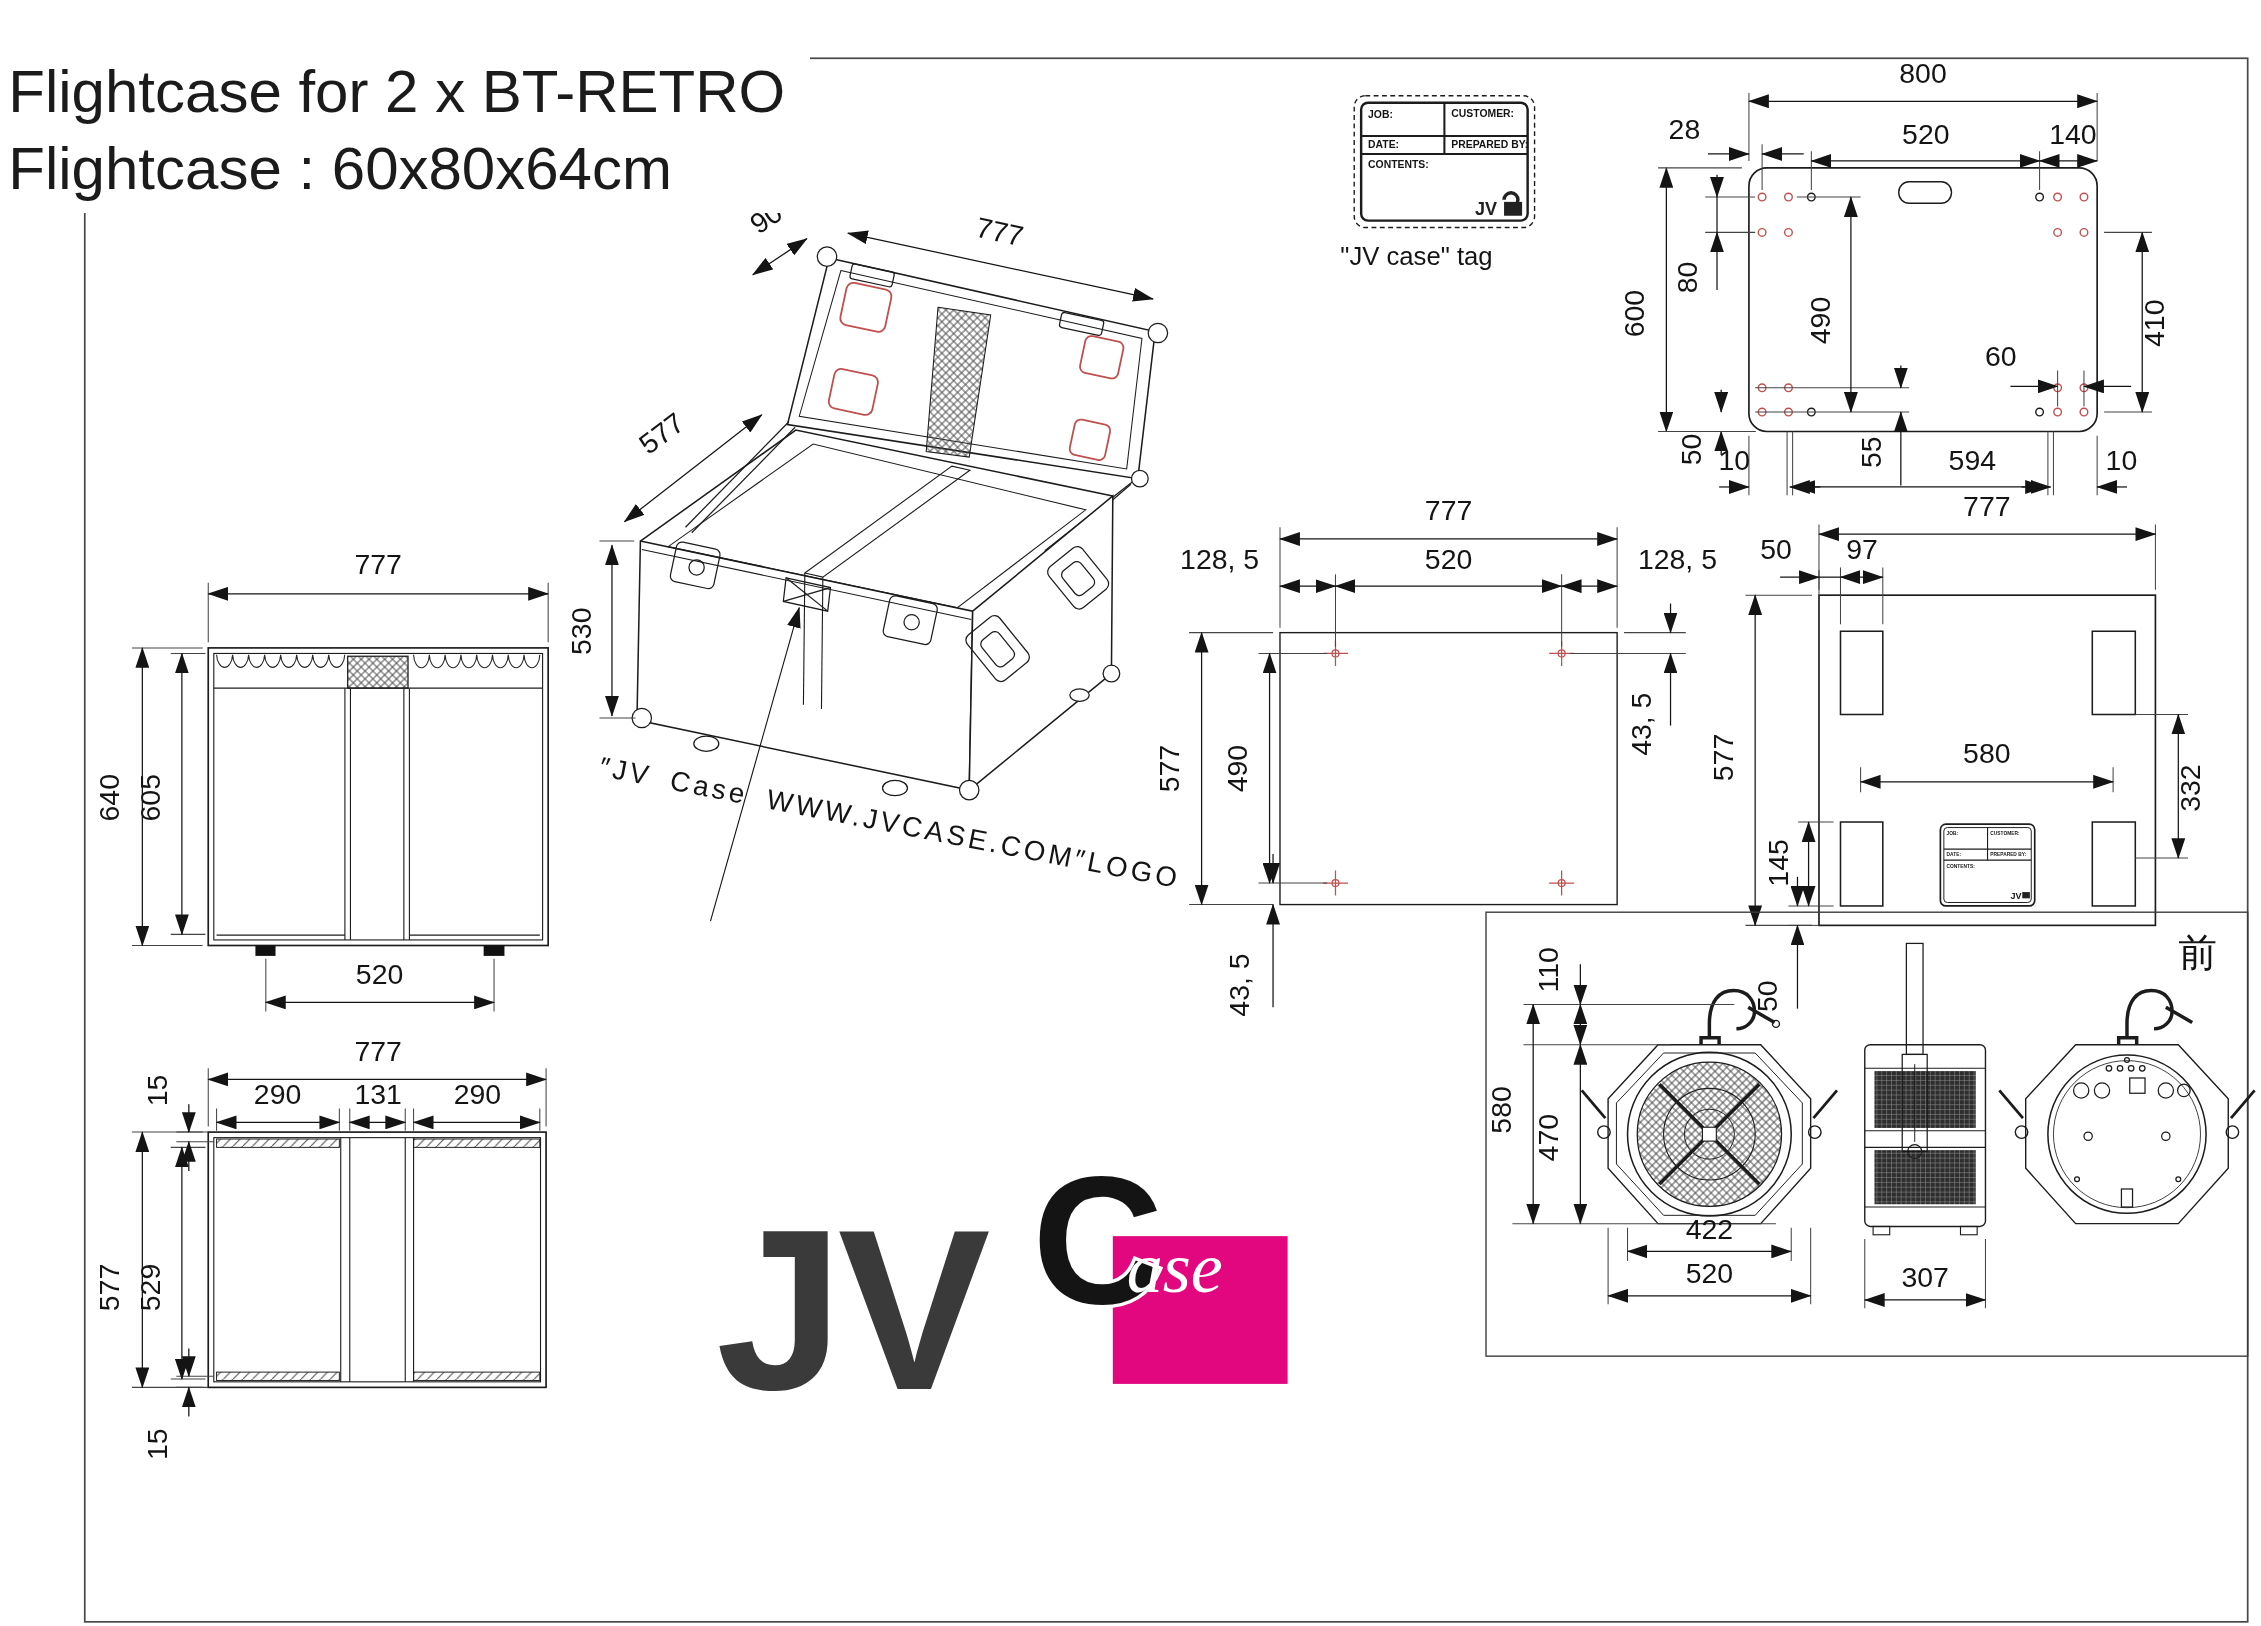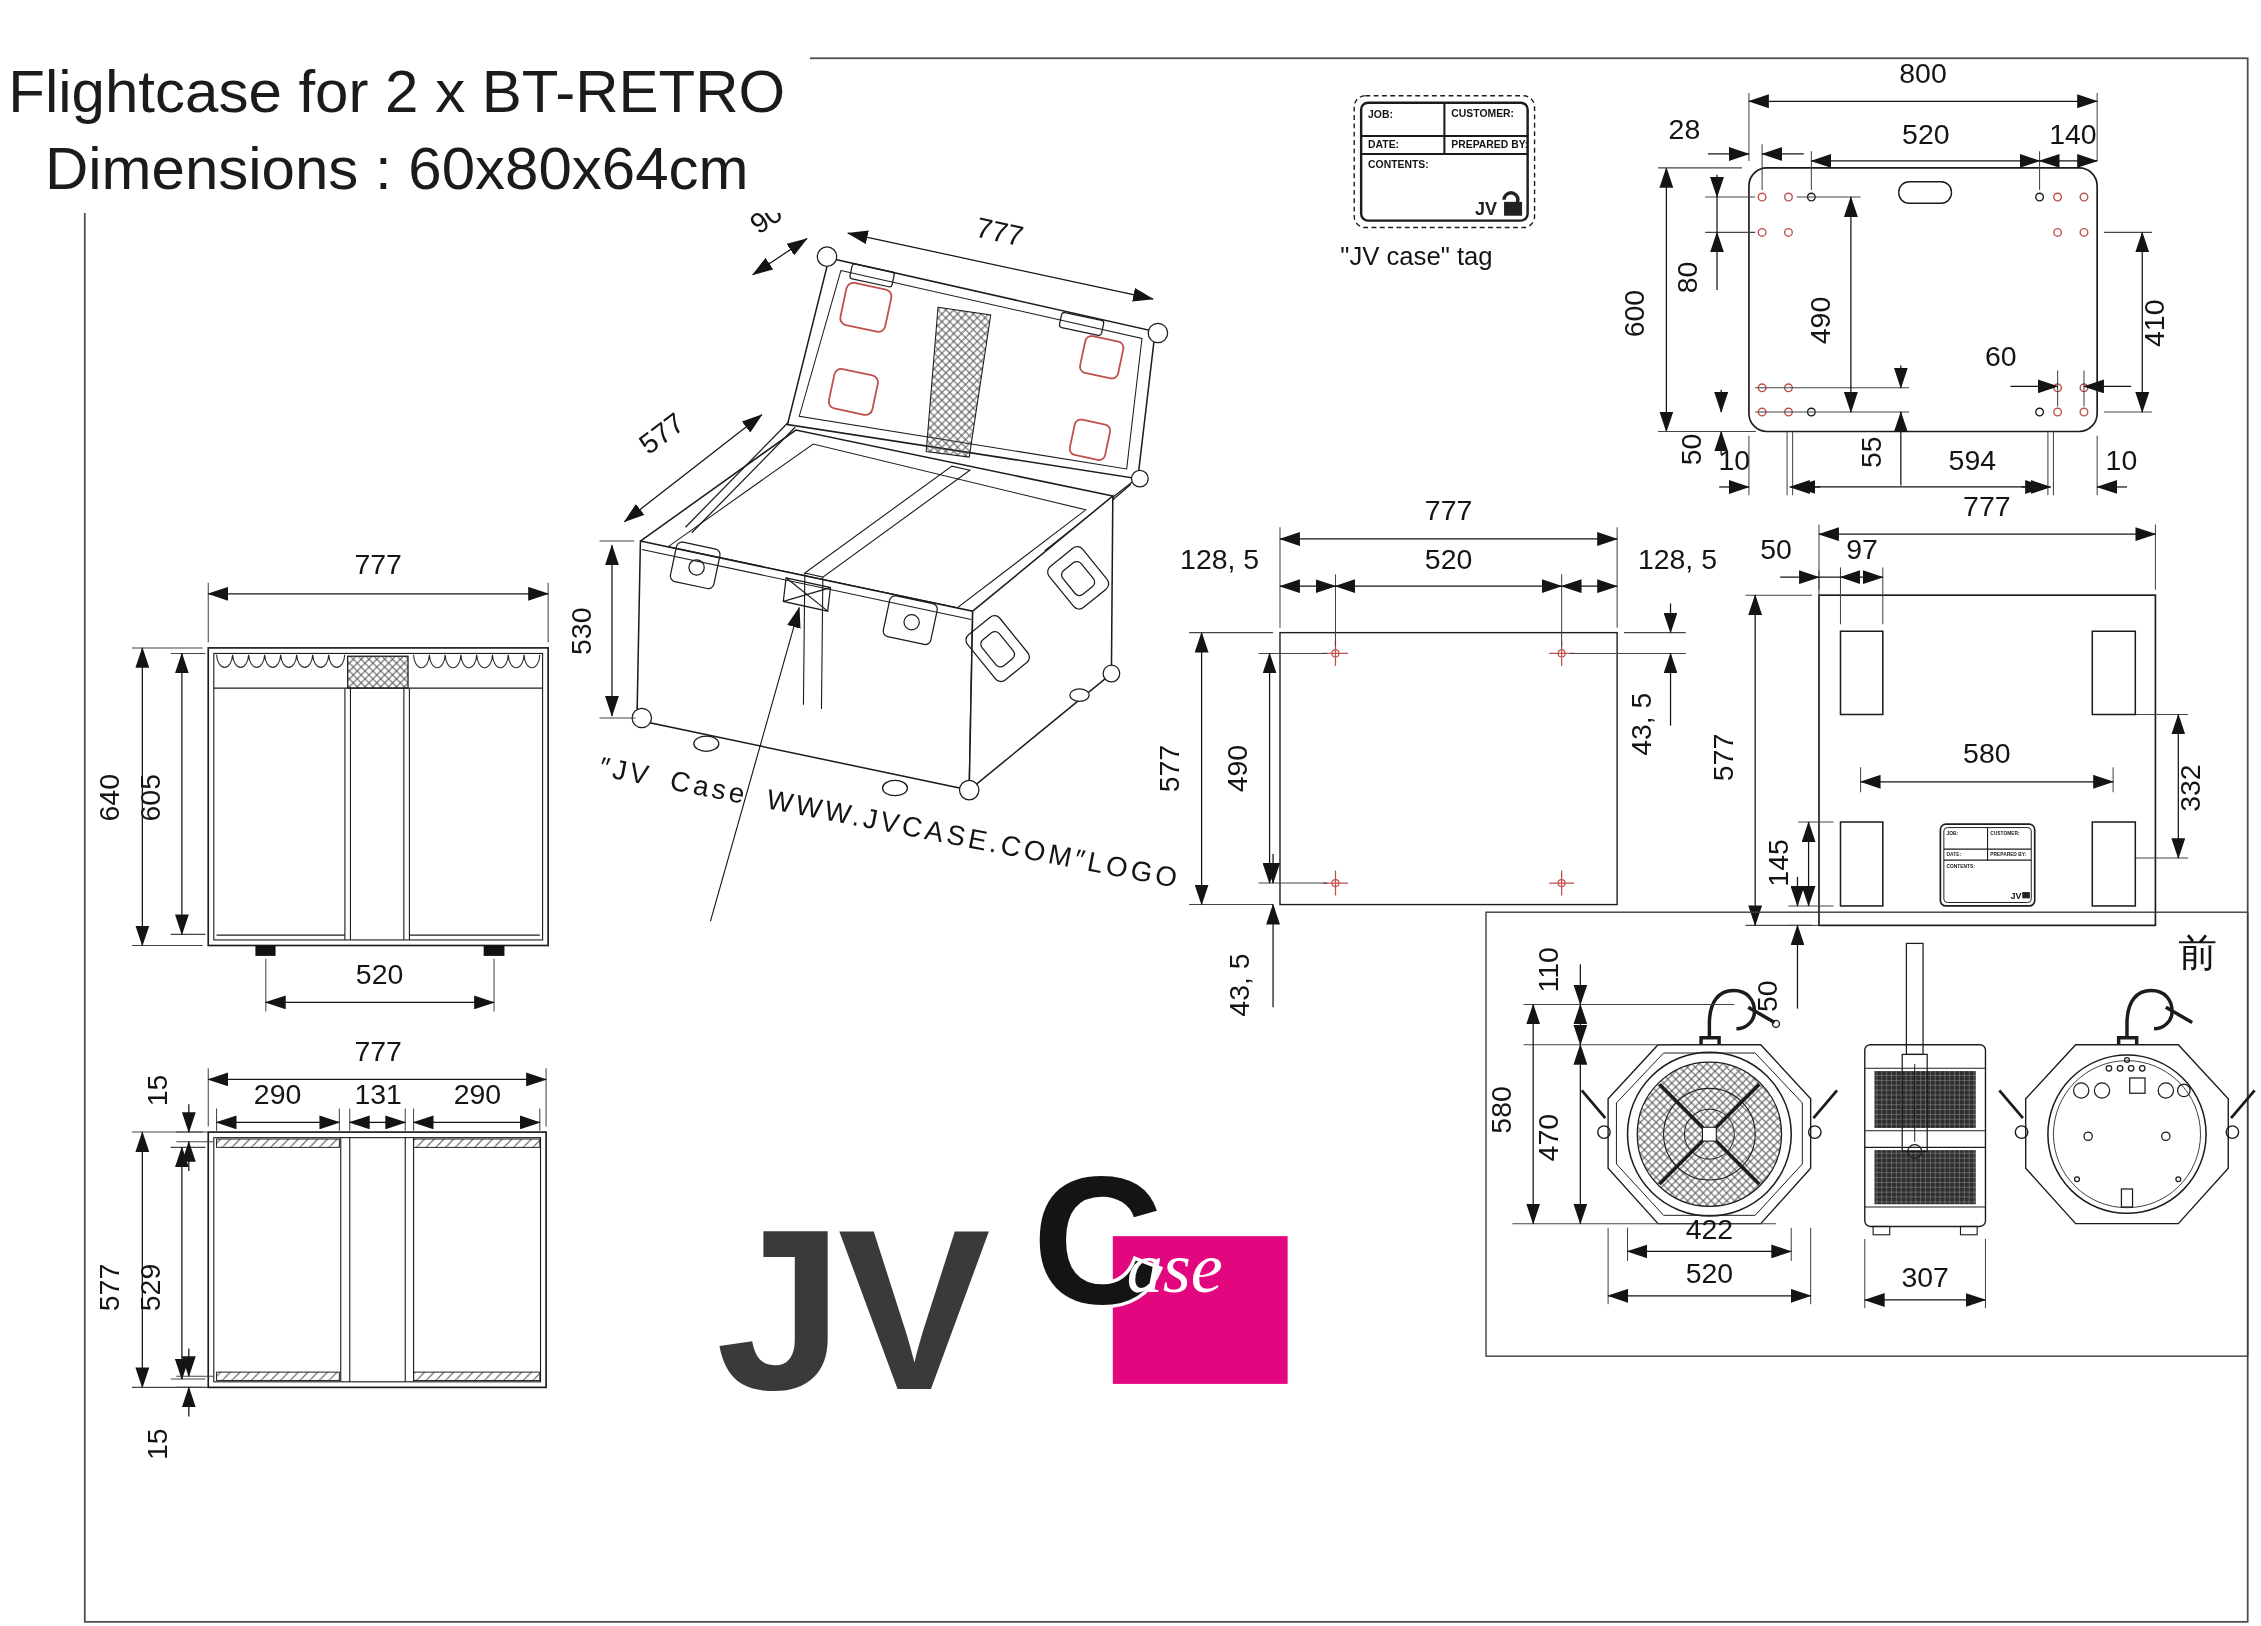--- a/index.html
+++ b/index.html
@@ -1,17 +1,17 @@
 <!DOCTYPE html>
 <html style="font-size:11px"><head>
 <meta charset="utf-8">
 <style>
   html,body{margin:0;padding:0;background:#fff;}
   .page{position:relative;width:2261px;height:1626px;background:#ffffff;overflow:hidden;
-        font-family:"Liberation Sans",sans-serif;text-align:center;}
+        font-family:"Liberation Sans",sans-serif;}
   .page svg{position:absolute;left:0;top:0;}
   .title{position:absolute;left:8.3px;top:54px;z-index:3;background:#fff;color:#1b1b1b;
          font-size:60px;line-height:1.28;letter-spacing:0px;padding:0 25px 5.6px 0;white-space:nowrap;}
   svg text{font-family:"Liberation Sans",sans-serif;fill:#141414;}
   .dim{font-size:41px;}
   .dim-mid{text-anchor:middle;}
   .cjk{font-size:56px;}
   .cap{font-size:37px;}
   .taglbl{font-size:15px;font-weight:bold;}
   .minitag{font-size:7px;font-weight:bold;}
@@ -21,21 +21,21 @@
   .logo-ase{font-size:104px;font-style:italic;font-family:"Liberation Serif",serif;fill:#ffffff;}
   .tagjv{font-size:26px;font-weight:bold;fill:#222;}
 </style>
 </head>
 <body>
 
 <div class="page">
 
   <div class="title">
     <div>Flightcase for 2 x BT-RETRO</div>
-    <div>Dimensions : 60x80x64cm</div>
+    <div>Flightcase : 60x80x64cm</div>
   </div>
 
   <svg width="2261" height="1626" viewBox="0 0 3259 2344">
     <defs>
       <marker id="ae" viewBox="0 0 12 8" refX="11.5" refY="4" markerWidth="30" markerHeight="20" orient="auto" markerUnits="userSpaceOnUse">
           <path d="M0,0 L12,4 L0,8 z" fill="#141414"></path>
         </marker>
       <marker id="as" viewBox="0 0 12 8" refX="11.5" refY="4" markerWidth="30" markerHeight="20" orient="auto-start-reverse" markerUnits="userSpaceOnUse">
           <path d="M0,0 L12,4 L0,8 z" fill="#141414"></path>
         </marker>

